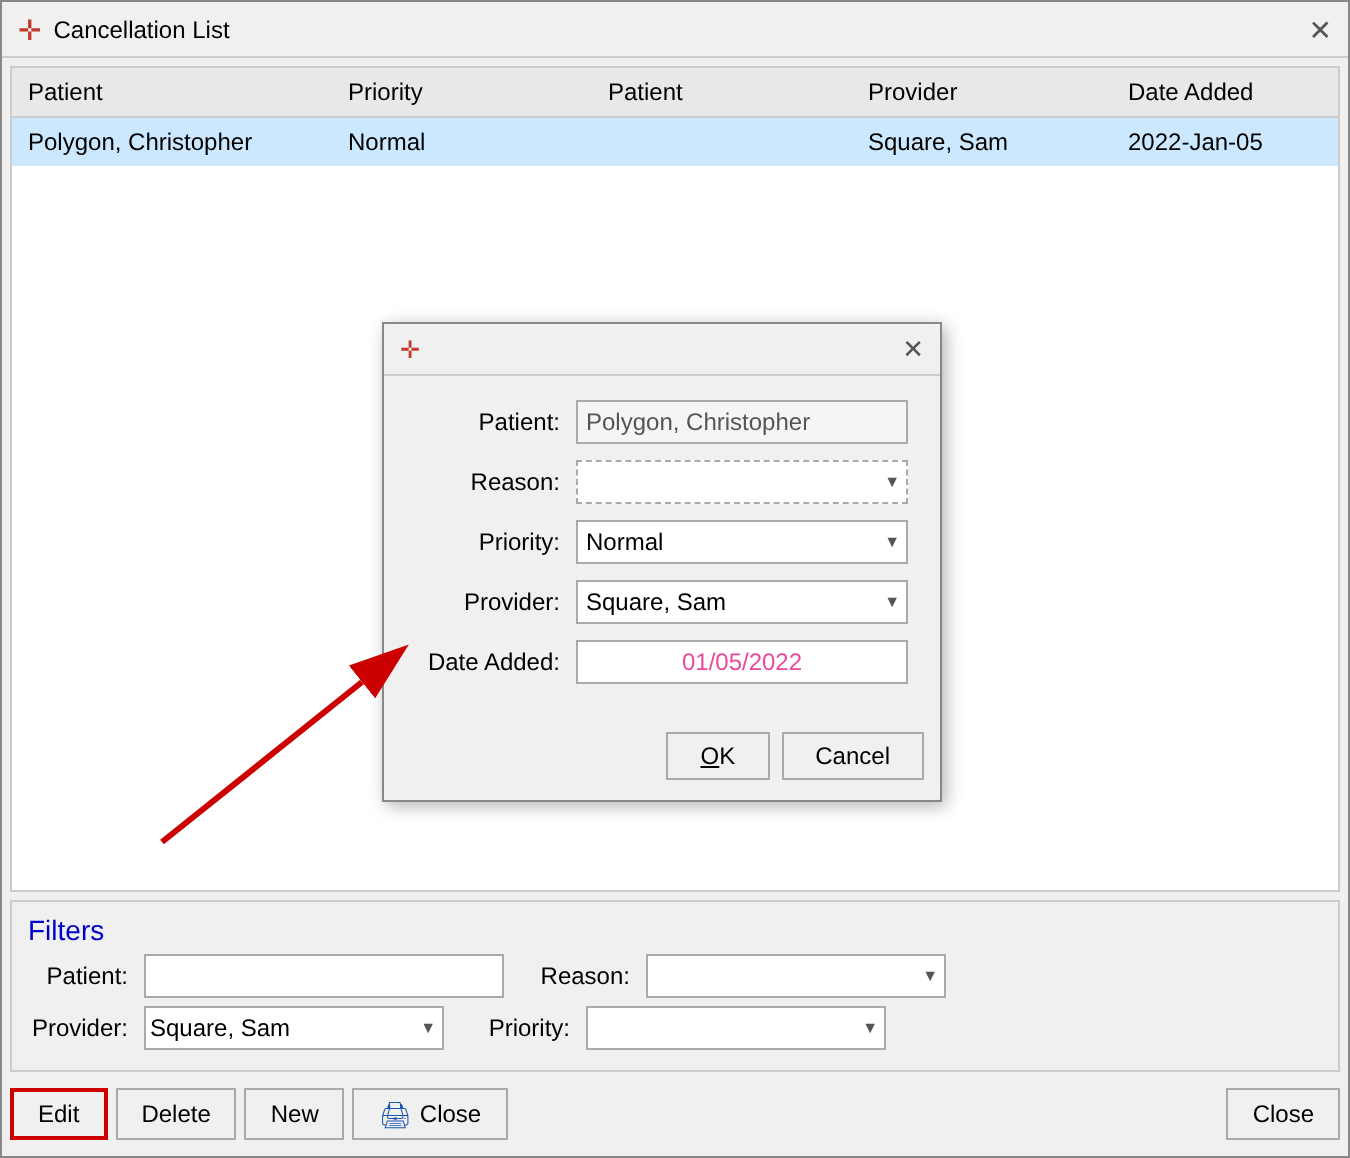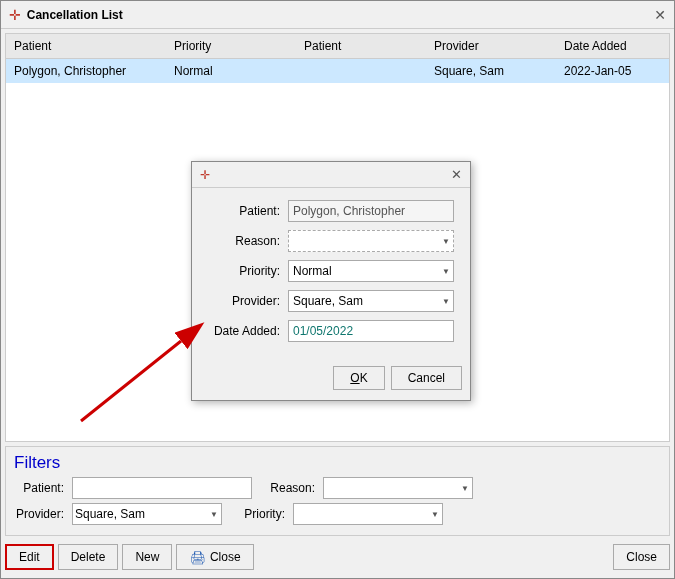--- a/index.html
+++ b/index.html
@@ -38,21 +38,21 @@
       display: flex;
       align-items: center;
       gap: 6px;
     }
     .title-bar-icon {
       color: #c0392b;
       font-size: 14px;
     }
     .title-bar-title {
       font-size: 12px;
-      font-weight: bold;
+      font-weight: normal;
     }
     .close-btn {
       cursor: pointer;
       font-size: 14px;
       color: #555;
       background: none;
       border: none;
       line-height: 1;
     }
 
@@ -101,21 +101,21 @@
 
     
     .filters-section {
       border: 1px solid #ccc;
       background: #f0f0f0;
       padding: 6px 8px;
       margin-bottom: 4px;
     }
     .filters-label {
       color: #0000cc;
-      font-size: 17px;
+      font-size: 14px;
       margin-bottom: 4px;
     }
     .filters-row {
       display: flex;
       align-items: center;
       gap: 8px;
       margin-bottom: 4px;
     }
     .filter-label {
       font-size: 12px;
@@ -439,21 +439,21 @@
           <span class="form-label">Provider:</span>
           <div class="form-select-wrapper">
             <select class="form-select">
               <option value="Square, Sam">Square, Sam</option>
             </select>
           </div>
         </div>
 
         <div class="form-row">
           <span class="form-label">Date Added:</span>
-          <input type="text" class="form-input" value="01/05/2022" style="background: white; color: #0f766e;">
+          <input type="text" class="form-input" value="01/05/2022" style="background: white; color: #ec4899; text-align: center;">
         </div>
       </div>
 
       <div class="modal-buttons">
         <button class="modal-btn">
           <span><span class="underline">O</span>K</span>
         </button>
         <button class="modal-btn">
           <span>Cancel</span>
         </button>

